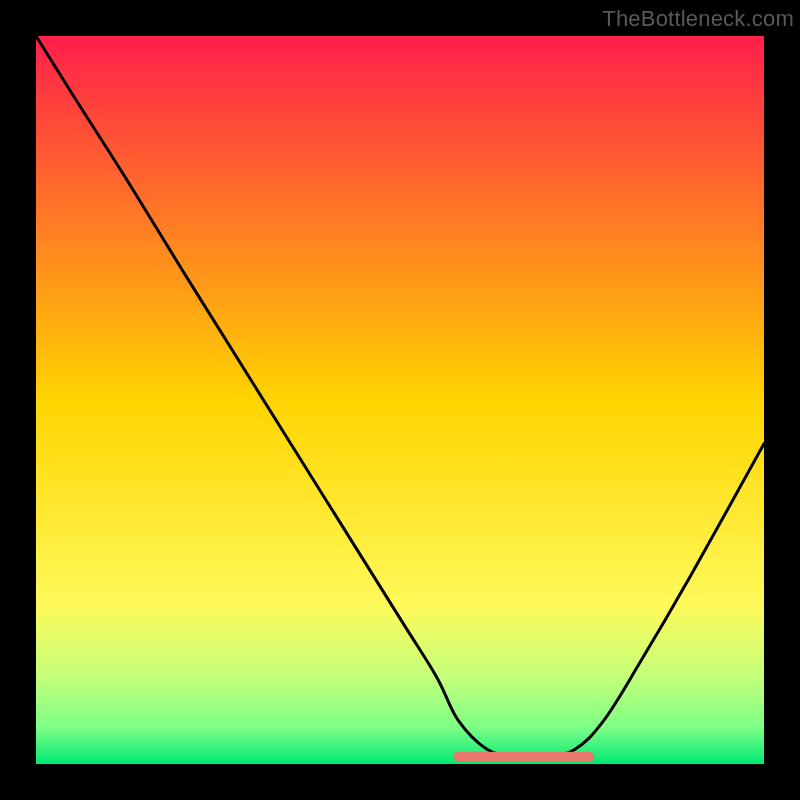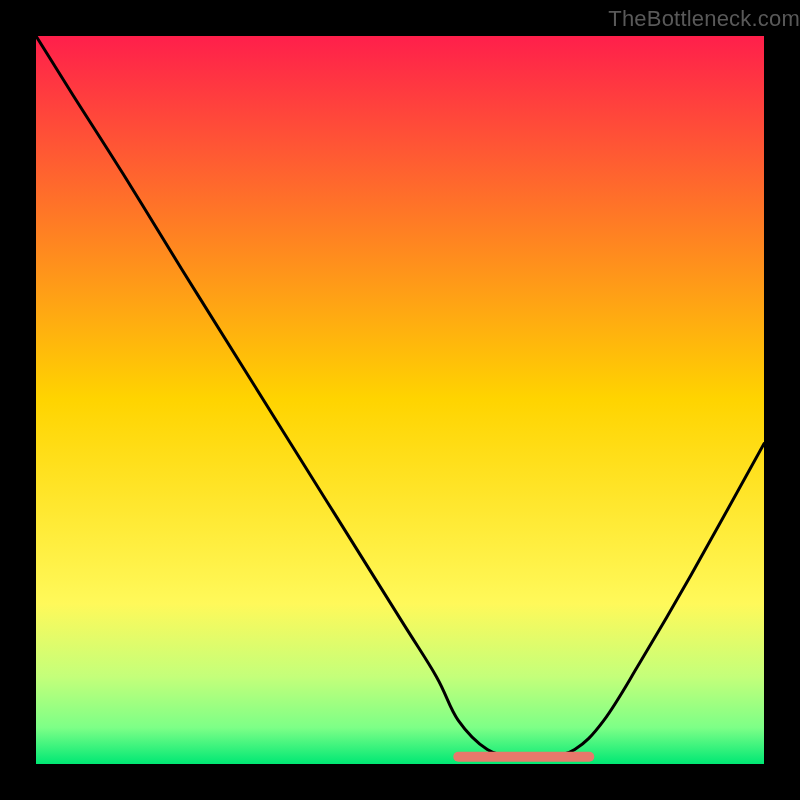--- a/index.html
+++ b/index.html
@@ -13,21 +13,21 @@
   }
   .frame {
     position: relative;
     width: 800px;
     height: 800px;
     background: #000;
   }
   .attribution {
     position: absolute;
     top: 6px;
-    right: 0;
+    right: 6px;
     color: #595959;
     font-size: 22px;
     font-weight: 400;
     letter-spacing: 0.2px;
     z-index: 5;
   }
   .plot-wrap {
     position: absolute;
     left: 36px;
     top: 36px;

